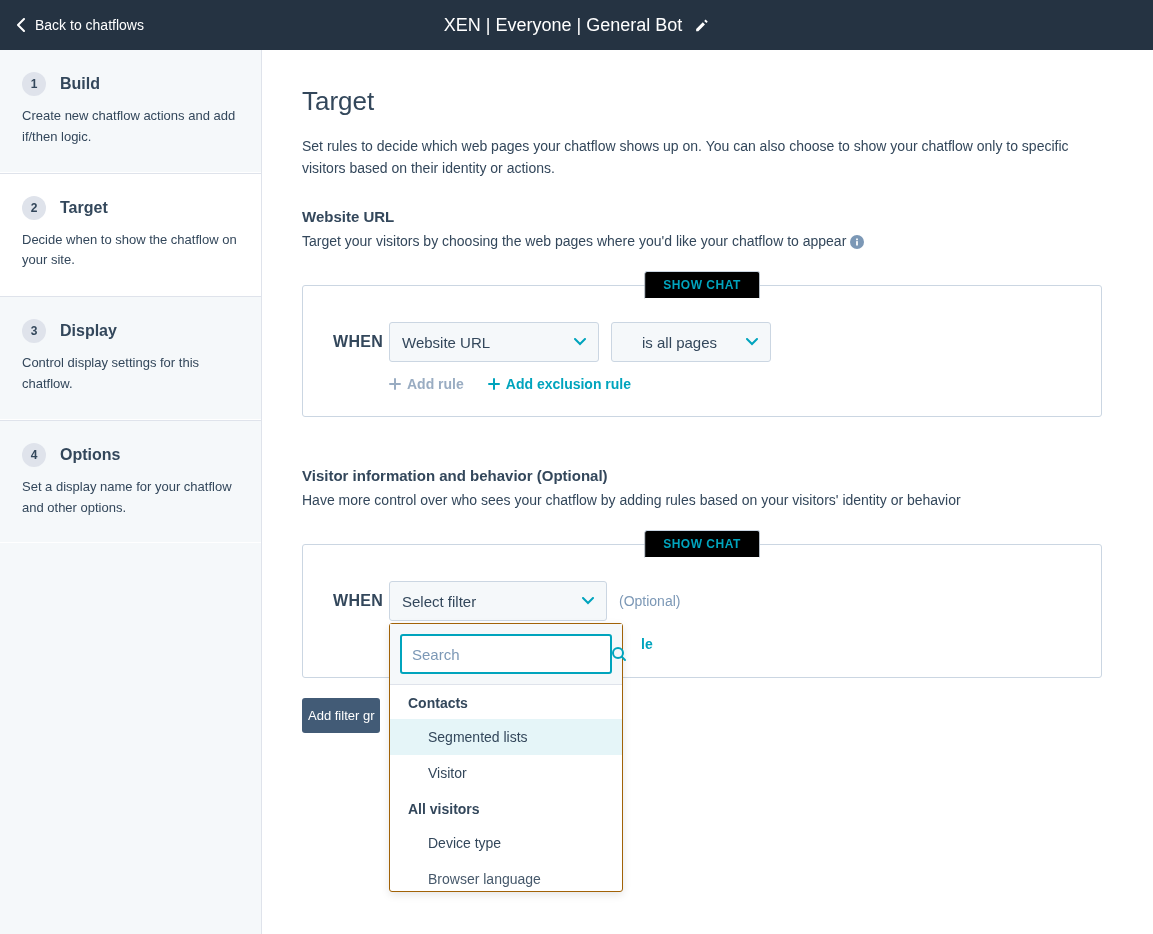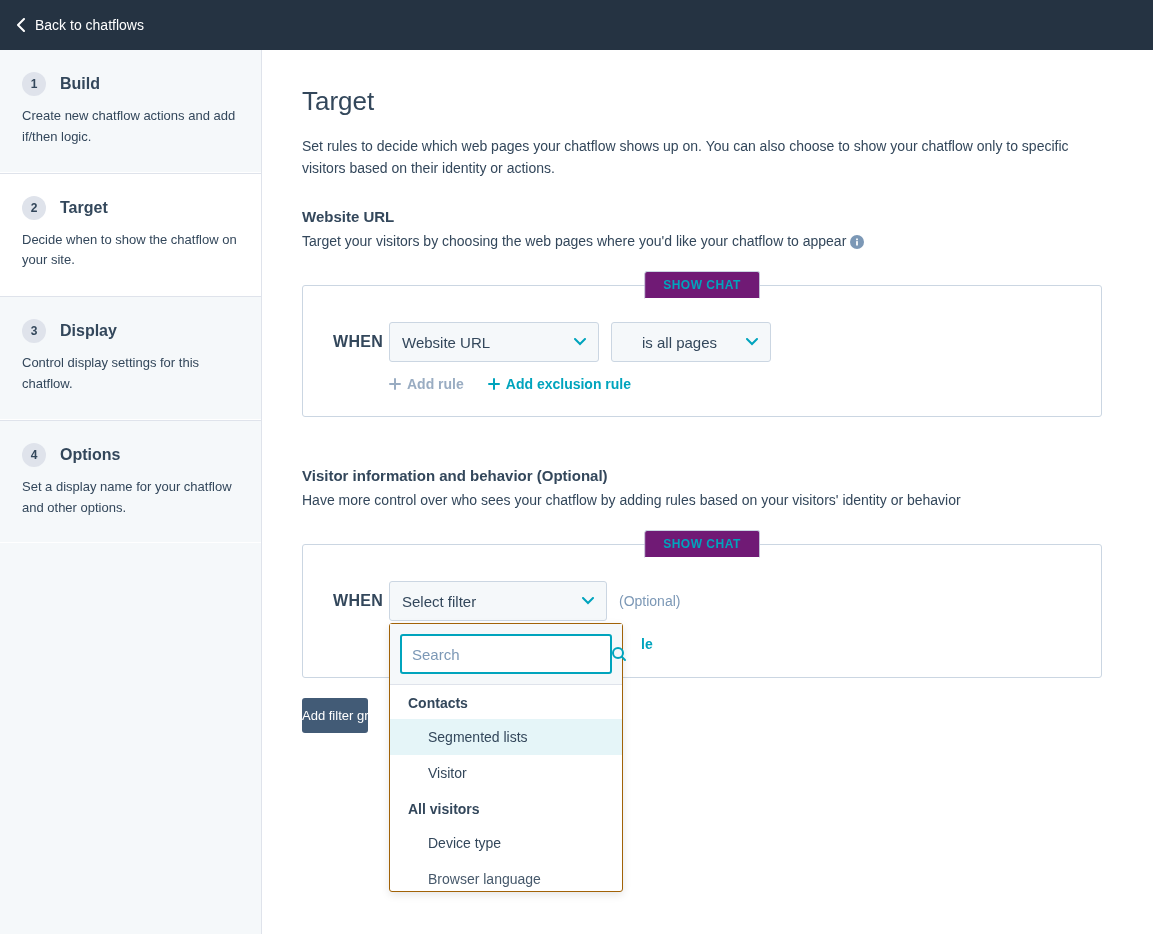--- a/index.html
+++ b/index.html
@@ -118,21 +118,21 @@
     border-radius: 3px;
     position: relative;
     padding: 36px 30px 24px 30px;
     margin-bottom: 50px;
   }
   .badge-tab {
     position: absolute;
     top: -15px;
     left: 50%;
     transform: translateX(-50%);
-    background: #701a75;
+    background: #000000;
     border: 1px solid #cbd6e2;
     border-radius: 3px 3px 0 0;
     border-bottom: 1px solid #ffffff;
     padding: 6px 18px;
     font-size: 12px;
     font-weight: 600;
     letter-spacing: 0.5px;
     color: #00a4bd;
   }
   .rule-row {
@@ -180,21 +180,21 @@
     cursor: pointer;
   }
   .link-btn.disabled { color: #99acc2; cursor: default; justify-content: space-between; }
   .link-btn.enabled { color: #00a4bd; }
   .optional-text { color: #7c98b6; font-size: 14px; }
   .filter-group-btn {
     background: #425b76;
     color: #ffffff;
     border: none;
     border-radius: 3px;
-    padding: 10px 0;
+    padding: 10px 6px;
     font-size: 13px;
     font-weight: 500;
     cursor: pointer;
   }
   .select-wrap { position: relative; }
   .dropdown {
     position: absolute;
     top: 42px;
     left: 0;
     width: 234px;
@@ -246,20 +246,28 @@
 <body>
 
 <div class="topbar">
   <div class="back-link">
     <span>
       <svg width="9" height="14" viewBox="0 0 9 14" fill="none">
           <path d="M8 1L2 7l6 6" stroke="#ffffff" stroke-width="2" stroke-linecap="round" stroke-linejoin="round"></path>
         </svg>
     </span>
     <span>Back to chatflows</span>
+  </div>
+  <div class="title-wrap">
+    <span>XEN | Everyone | General Bot</span>
+    <span>
+      <svg width="15" height="15" viewBox="0 0 16 16" fill="#ffffff">
+          <path d="M12.1 1.6l2.3 2.3-1.5 1.5-2.3-2.3 1.5-1.5zM2 11.7V14h2.3l7.1-7.1-2.3-2.3L2 11.7z"></path>
+        </svg>
+    </span>
   </div>
 </div>
 
 <div class="container">
   <div class="sidebar">
     <div class="step">
       <div class="step-header">
         <div class="step-num">1</div>
         <div class="step-title">Build</div>
       </div>

